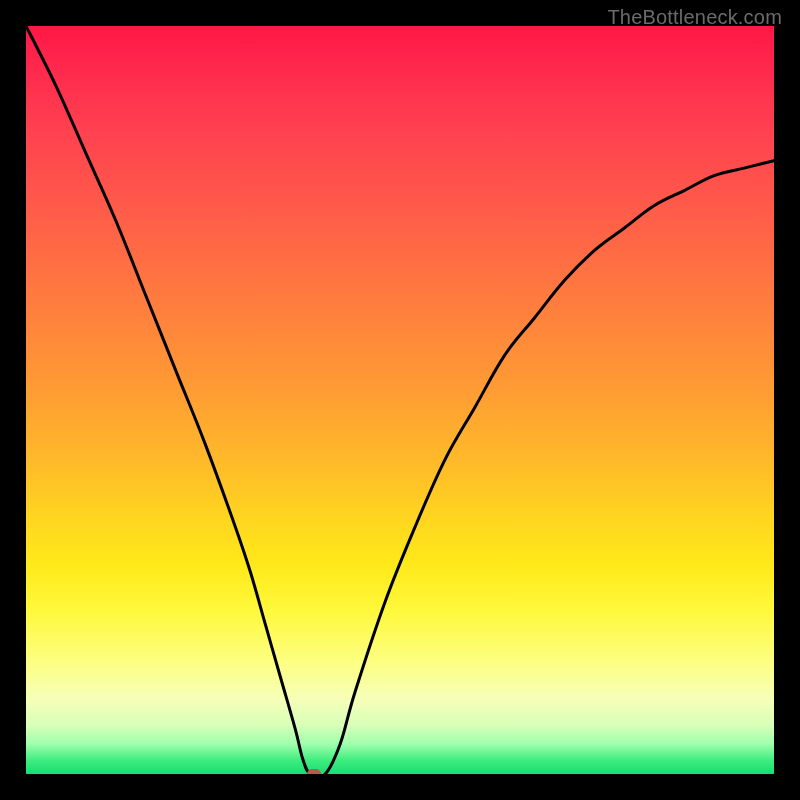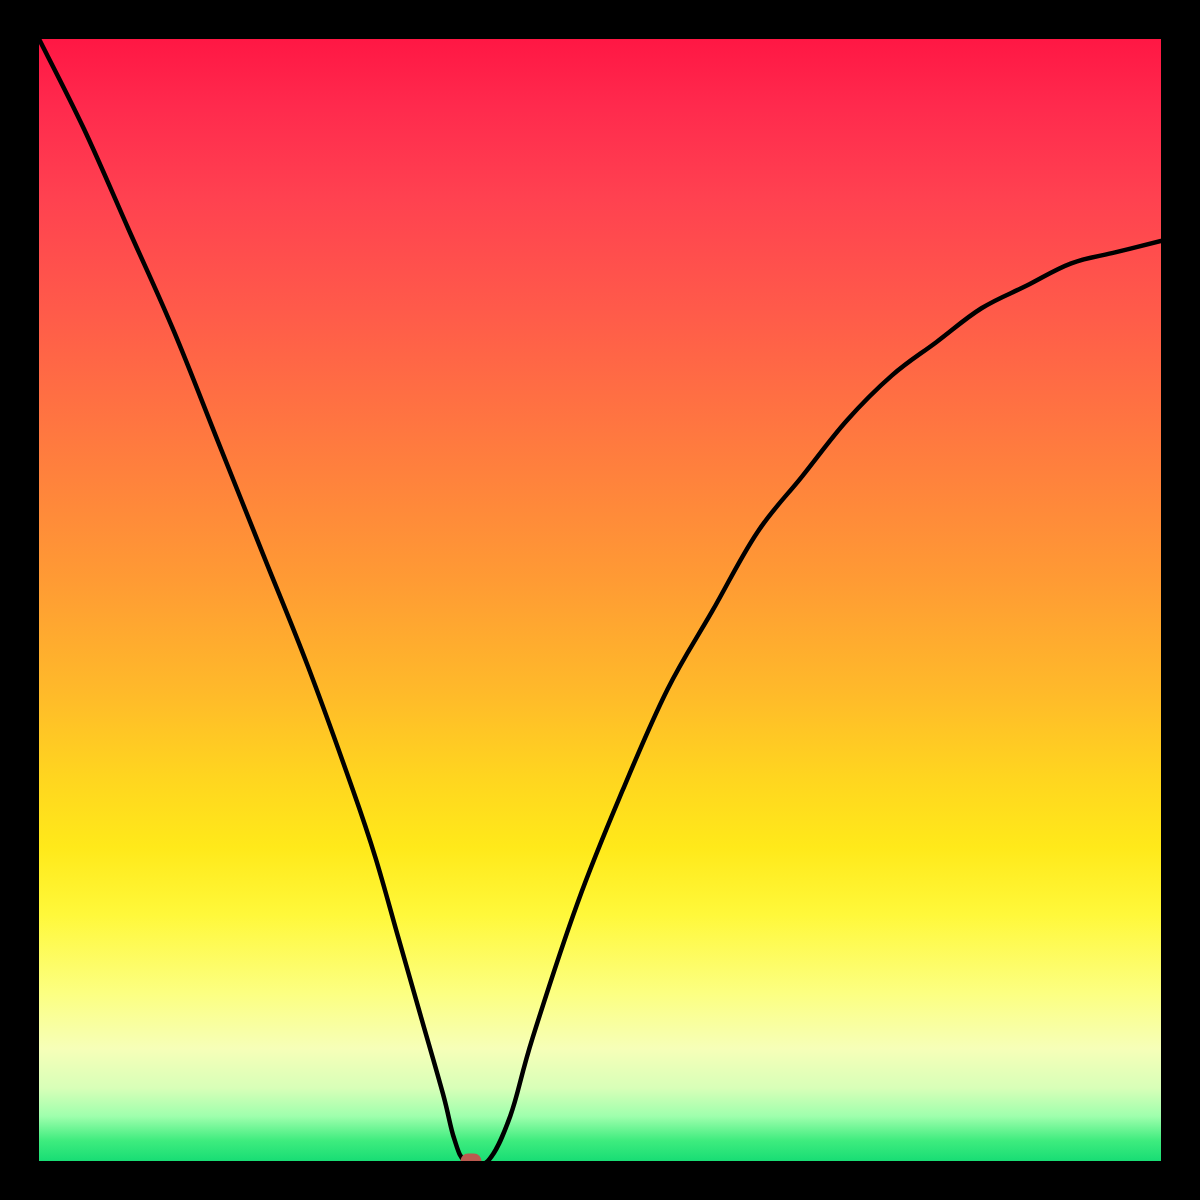--- a/index.html
+++ b/index.html
@@ -73,20 +73,21 @@
     border-radius: 5px;
     background: #bb594f; 
     z-index: 3;
     transform: translate(-50%, -50%);
   }
 </style>
 </head>
 <body>
 
 <div class="frame">
+  <div class="watermark">TheBottleneck.com</div>
 
   <div class="plot-area">
     <div class="gradient-bg"></div>
     <svg class="curve" viewBox="0 0 748 748" preserveAspectRatio="none">
       <path id="curve-path" d="M 0 0 C 5.3856 10.771199999999984, 19.1488 36.9511999999999, 29.92 59.83999999999992 C 40.6912 82.72879999999994, 49.06880000000001 102.92480000000006, 59.84 127.16000000000008 C 70.6112 151.3952000000001, 78.9888 168.89840000000004, 89.75999999999999 194.48000000000002 C 100.53119999999998 220.0616, 108.90880000000001 242.35199999999998, 119.68 269.28 C 130.4512 296.20799999999997, 138.8288 317.152, 149.6 344.08 C 160.3712 371.008, 168.7488 390.6056, 179.51999999999998 418.88 C 190.29119999999998 447.1544, 201.3616 478.27119999999996, 209.44000000000003 501.15999999999997 C 217.51840000000004 524.0487999999999, 219.0144 528.5368, 224.4 546.04 C 229.78560000000002 563.5432, 233.9744 579.5504, 239.36 598.4 C 244.74560000000002 617.2496, 248.93440000000004 631.9104, 254.32000000000002 650.76 C 259.7056 669.6096, 265.2408 688.3096, 269.28 703.12 C 273.31919999999997 717.9304, 274.06719999999996 724.9616, 276.76 733.04 C 279.4528 741.1184, 280.2008 745.3072, 284.24 748 C 288.2792 750.6928, 293.8144 753.3856, 299.2 748 C 304.5856 742.6144, 308.77439999999996 732.8904, 314.15999999999997 718.08 C 319.5456 703.2696000000001, 321.0416 691.3016, 329.12 665.72 C 337.1984 640.1384, 348.26879999999994 605.5808000000001, 359.03999999999996 575.96 C 369.8112 546.3392, 378.1888 526.7416, 388.96000000000004 501.15999999999997 C 399.73120000000006 475.5784, 408.10880000000003 455.3824, 418.88000000000005 433.84000000000003 C 429.6512000000001 412.29760000000005, 438.0288 400.3296, 448.8 381.48 C 459.57120000000003 362.6304, 467.9488 345.2767999999999, 478.72 329.11999999999995 C 489.49120000000005 312.9632, 497.8688000000001 305.184, 508.64000000000004 291.72 C 519.4112 278.25600000000003, 527.7887999999999 266.4376, 538.56 254.32 C 549.3312 242.20239999999998, 557.7088 233.82479999999998, 568.48 224.39999999999998 C 579.2512 214.97519999999997, 587.6288 210.03840000000002, 598.4 201.96000000000004 C 609.1712 193.88160000000005, 617.5487999999999 186.252, 628.3199999999999 179.51999999999998 C 639.0912 172.78799999999995, 647.4688 169.94559999999993, 658.24 164.55999999999995 C 669.0112 159.17439999999996, 677.3888000000001 153.63920000000002, 688.1600000000001 149.60000000000002 C 698.9312000000001 145.56080000000003, 707.3087999999999 144.8128, 718.0799999999999 142.12 C 728.8512 139.4272, 742.6143999999999 135.9864, 748 134.64" fill="none" stroke="#000" stroke-width="3" stroke-linecap="round" stroke-linejoin="round"></path>
     </svg>
     <div id="min-marker" class="marker" style="left: 287.98px; top: 748px; background: rgb(187, 89, 79);"></div>
   </div>
 </div>
 

